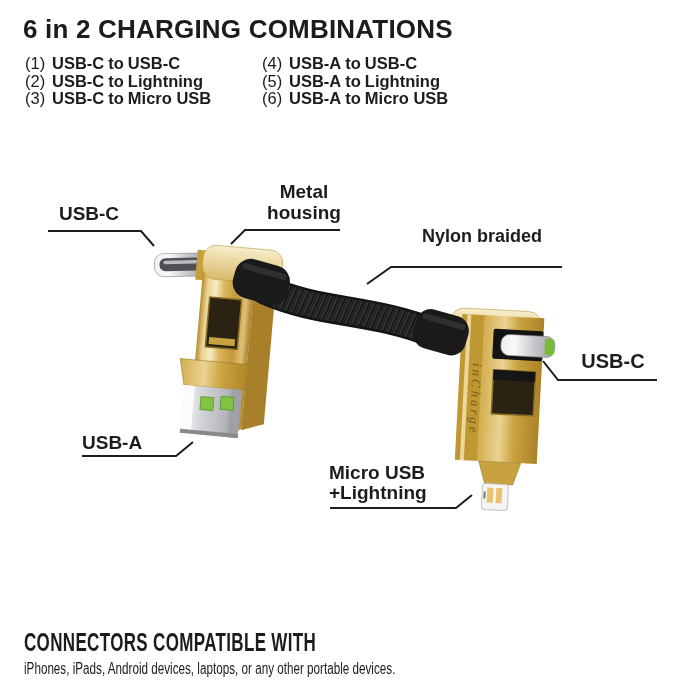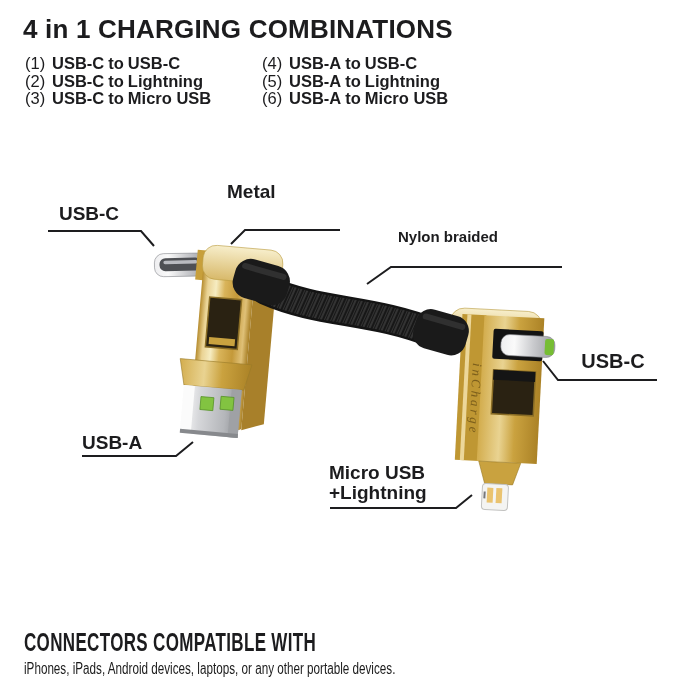--- a/index.html
+++ b/index.html
@@ -22,22 +22,22 @@
   .combo-num{font-weight:400;width:27px;flex:0 0 auto}
   .combo-bold{font-weight:700}
   .combo-conj{font-weight:700;padding:0 4px}
 
   
   #scene{position:absolute;left:0;top:0;width:700px;height:700px;z-index:1}
 
   
   .callout{position:absolute;z-index:2;font-weight:700;font-size:19px;line-height:20px;color:#1c1c1e;white-space:nowrap}
   #co-usb-c-left {left:36px; top:204px; width:106px; text-align:center}
-  #co-metal      {left:227px;top:181px; width:104px; text-align:left;line-height:21px}
-  #co-nylon      {left:398px;top:227px; width:168px; text-align:left;font-size:15px;line-height:19px}
+  #co-metal      {left:252px;top:181px; width:104px; text-align:center;line-height:21px}
+  #co-nylon      {left:398px;top:227px; width:168px; text-align:center;font-size:18px;line-height:19px}
   #co-usb-a      {left:82px; top:433px}
   #co-micro      {left:329px;top:463px;line-height:20px}
   #co-usb-c-right{left:566px;top:351px;width:94px;text-align:center;font-size:20px}
 
   
   #footer-title{
     position:absolute;left:24px;top:628px;margin:0;
     font-size:25px;font-weight:700;letter-spacing:.5px;white-space:nowrap;
     transform:scaleX(.68);transform-origin:0 50%;
   }
@@ -45,21 +45,21 @@
     position:absolute;left:24px;top:660px;margin:0;
     font-size:16px;font-weight:400;white-space:nowrap;color:#1b1b1b;
     transform:scaleX(.73);transform-origin:0 50%;
   }
 </style>
 </head>
 <body>
 
 <div class="canvas">
 
-  <h1 id="title">4 in 1 CHARGING COMBINATIONS</h1>
+  <h1 id="title">6 in 2 CHARGING COMBINATIONS</h1>
 
   <div class="combo-col" id="combo-col-1">
     <div class="combo-row">
       <span class="combo-num">(1)</span>
       <span class="combo-bold">USB-C</span>
       <span class="combo-conj">to</span>
       <span class="combo-bold">USB-C</span>
     </div>
     <div class="combo-row">
       <span class="combo-num">(2)</span>
@@ -214,20 +214,21 @@
       <rect x="414" y="312" width="54" height="40" rx="15" fill="#1a1a1a"></rect>
       <rect x="419" y="318" width="44" height="6" rx="3" fill="#303030"></rect>
     </g>
   </svg>
 
   <div class="callout" id="co-usb-c-left">
     <span>USB-C</span>
   </div>
   <div class="callout" id="co-metal">
     <div>Metal</div>
+    <div>housing</div>
   </div>
   <div class="callout" id="co-nylon">
     <div>Nylon braided</div>
   </div>
   <div class="callout" id="co-usb-a">
     <span>USB-A</span>
   </div>
   <div class="callout" id="co-micro">
     <div>Micro USB</div>
     <div>+Lightning</div>

